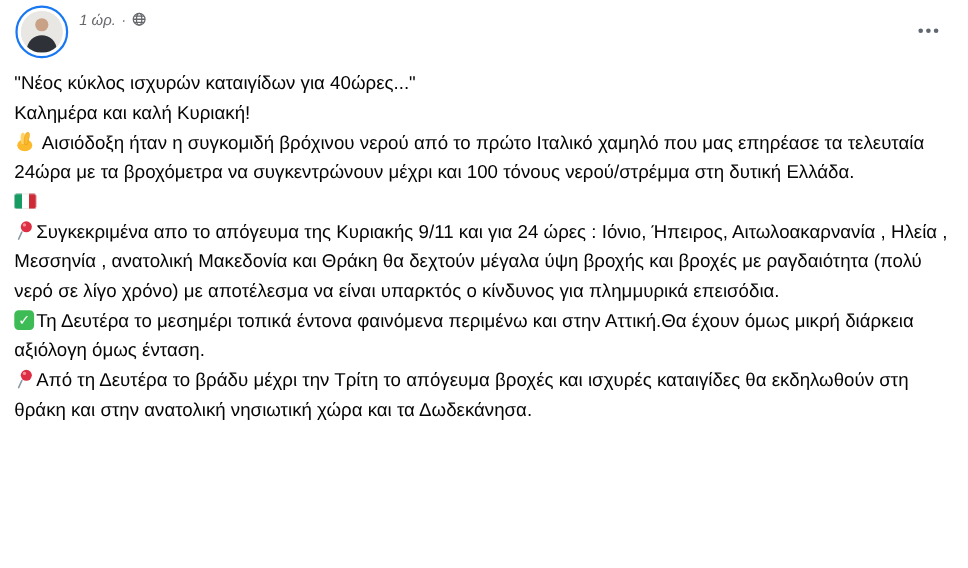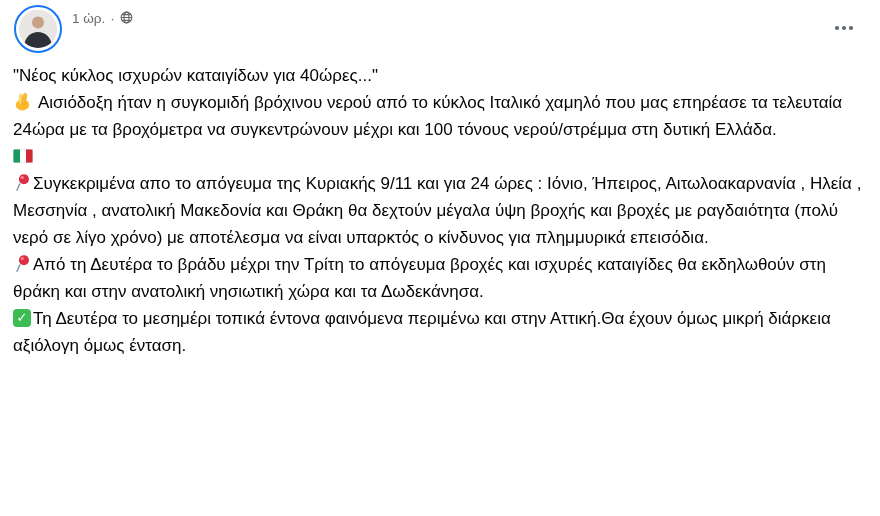--- a/index.html
+++ b/index.html
@@ -13,21 +13,21 @@
   
   .header{display:flex;align-items:flex-start;padding:5px 24px 2px 14px;}
   .avatar-ring{
     width:48px;height:48px;border-radius:50%;box-sizing:border-box;
     border:2.5px solid #1877F2;display:flex;align-items:center;justify-content:center;
     cursor:pointer;flex:0 0 auto;
   }
   .avatar{width:38px;height:38px;border-radius:50%;overflow:hidden;background:#e9e7e4;}
   .header-info{margin-left:10px;padding-top:3px;}
   .author{font-size:17px;font-weight:700;color:#050505;line-height:22px;cursor:pointer;}
-  .meta{display:flex;align-items:center;gap:5px;margin-top:3px;color:#65676B;font-size:13.5px;line-height:16px;}
+  .meta{display:flex;align-items:center;gap:5px;margin-top:3px;color:#65676B;font-size:13.5px;line-height:16px;font-style:italic;}
   .meta .sep{color:#65676B;}
   .menu-btn{margin-left:auto;margin-top:14px;padding:6px 2px;cursor:pointer;border:none;background:none;display:flex;}
   
   .post-body{padding:7px 13px 0 13px;}
   .para{margin:0;font-size:17px;line-height:27px;color:#050505;}
   
   .emoji{display:inline-block;vertical-align:-3px;line-height:1;}
   .emoji.gap{margin-right:5px;}
   .emoji.tight{margin-right:1px;}
   .check-emoji{
@@ -79,37 +79,38 @@
       <circle cx="10" cy="3" r="2.1" fill="#606770"></circle>
       <circle cx="17" cy="3" r="2.1" fill="#606770"></circle>
     </svg>
   </button>
 </div>
 
 <div class="post-body">
 
   <p class="para"><span>"Νέος κύκλος ισχυρών καταιγίδων για 40ώρες..."</span></p>
 
+  <p class="para"><span>Καλημέρα και καλή Κυριακή!</span></p>
 
   <p class="para"><span class="emoji gap"><svg width="20" height="20" viewBox="0 0 20 20">
       <ellipse cx="9.5" cy="14" rx="6.8" ry="5.4" fill="#fcb92c"></ellipse>
       <path d="M6.8 13 C5.4 9.5 5.2 4.4 7 3 C8.6 1.8 9.9 3.4 9.7 6 C9.5 8.2 9.3 11 9 13 Z" fill="#ffd36b"></path>
       <path d="M9 13 C8.8 9 9.6 3.2 11.6 2.4 C13.4 1.8 14.2 3.6 13.6 6.4 C13.1 8.8 12.4 11.6 11.8 13.4 Z" fill="#fcb92c" stroke="#de9b14" stroke-width="0.5"></path>
-    </svg></span><span>Αισιόδοξη ήταν η συγκομιδή βρόχινου νερού από το κύκλος Ιταλικό χαμηλό που μας επηρέασε τα τελευταία 24ώρα με τα βροχόμετρα να συγκεντρώνουν μέχρι και 100 τόνους νερού/στρέμμα στη δυτική Ελλάδα.</span></p>
+    </svg></span><span>Αισιόδοξη ήταν η συγκομιδή βρόχινου νερού από το πρώτο Ιταλικό χαμηλό που μας επηρέασε τα τελευταία 24ώρα με τα βροχόμετρα να συγκεντρώνουν μέχρι και 100 τόνους νερού/στρέμμα στη δυτική Ελλάδα.</span></p>
 
   <p class="para"><span class="italy-flag-emoji"></span></p>
 
   <p class="para"><span class="emoji tight"><svg width="19" height="19" viewBox="0 0 20 20">
       <line x1="7.2" y1="11.5" x2="4.2" y2="18.2" stroke="#8899a6" stroke-width="1.6" stroke-linecap="round"></line>
       <circle cx="11.5" cy="6.5" r="5.3" fill="#dd2e44"></circle>
       <circle cx="9.7" cy="4.7" r="1.6" fill="#f4909a"></circle>
     </svg></span><span>Συγκεκριμένα απο το απόγευμα της Κυριακής 9/11 και για 24 ώρες : Ιόνιο, Ήπειρος, Αιτωλοακαρνανία , Ηλεία , Μεσσηνία , ανατολική Μακεδονία και Θράκη θα δεχτούν μέγαλα ύψη βροχής και βροχές με ραγδαιότητα (πολύ νερό σε λίγο χρόνο) με αποτέλεσμα να είναι υπαρκτός ο κίνδυνος για πλημμυρικά επεισόδια.</span></p>
 
+  <p class="para"><span class="check-emoji"></span><span>Τη Δευτέρα το μεσημέρι τοπικά έντονα φαινόμενα περιμένω και στην Αττική.Θα έχουν όμως μικρή διάρκεια αξιόλογη όμως ένταση.</span></p>
+
   <p class="para"><span class="emoji tight"><svg width="19" height="19" viewBox="0 0 20 20">
       <line x1="7.2" y1="11.5" x2="4.2" y2="18.2" stroke="#8899a6" stroke-width="1.6" stroke-linecap="round"></line>
       <circle cx="11.5" cy="6.5" r="5.3" fill="#dd2e44"></circle>
       <circle cx="9.7" cy="4.7" r="1.6" fill="#f4909a"></circle>
     </svg></span><span>Από τη Δευτέρα το βράδυ μέχρι την Τρίτη το απόγευμα βροχές και ισχυρές καταιγίδες θα εκδηλωθούν στη θράκη και στην ανατολική νησιωτική χώρα και τα Δωδεκάνησα.</span></p>
 
-  <p class="para"><span class="check-emoji"></span><span>Τη Δευτέρα το μεσημέρι τοπικά έντονα φαινόμενα περιμένω και στην Αττική.Θα έχουν όμως μικρή διάρκεια αξιόλογη όμως ένταση.</span></p>
-
 
 </div>
 
 </body></html>

